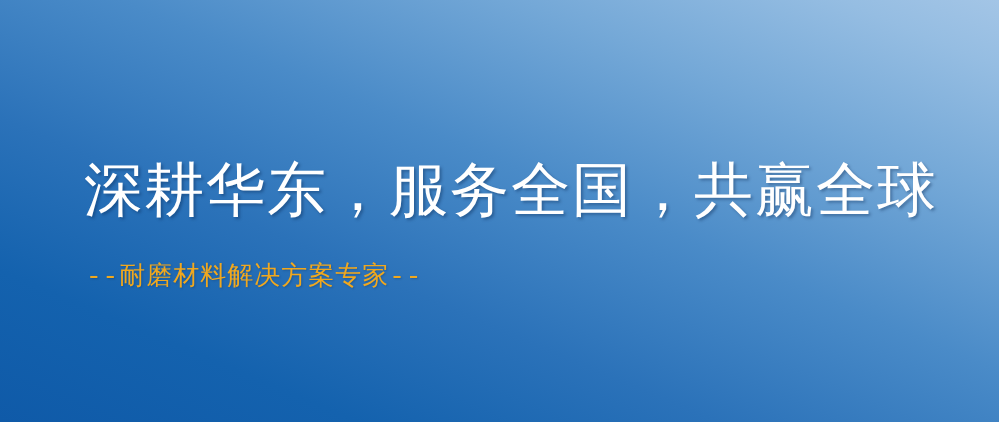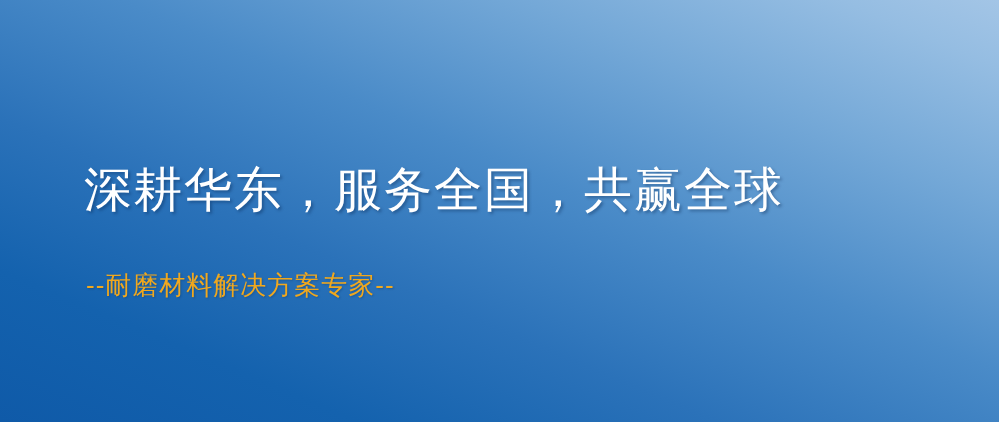--- a/index.html
+++ b/index.html
@@ -24,34 +24,34 @@
         #95bde2 92%,
         #a3c5e6 100%);
   }
 
   
   .headline {
     position: absolute;
     left: 84px;
     top: 152px;
     font-family: "Liberation Serif", "DejaVu Serif", serif;
-    font-size: 48px;
+    font-size: 59px;
     line-height: 76px;
     letter-spacing: 2px;
     color: #ffffff;
     white-space: nowrap;
     text-shadow: 2px 2px 3px rgba(0, 30, 70, 0.35);
   }
 
   
   .subtitle {
     position: absolute;
     left: 86px;
-    top: 268px;
-    font-family: Liberation Sans, sans-serif;
+    top: 260px;
+    font-family: Liberation Mono, monospace;
     font-size: 26px;
     line-height: 34px;
     letter-spacing: 1px;
     color: #f0a81e;
     white-space: nowrap;
     text-shadow: 1px 1px 2px rgba(0, 30, 70, 0.25);
   }
 
   
   .logo {

